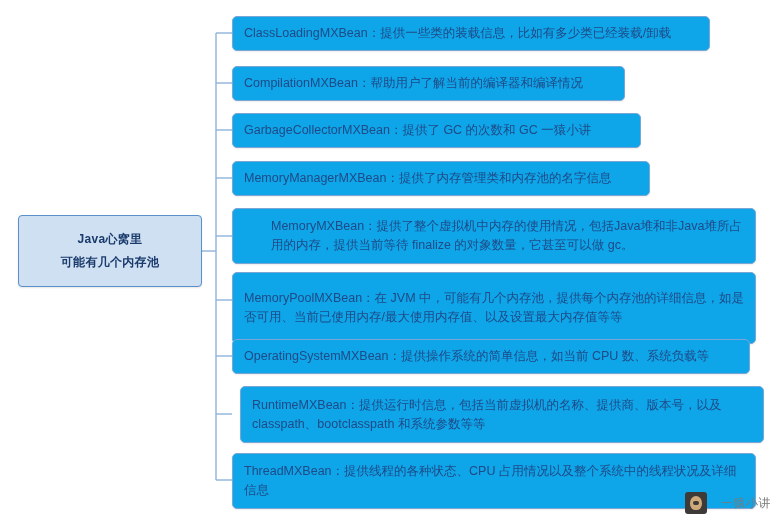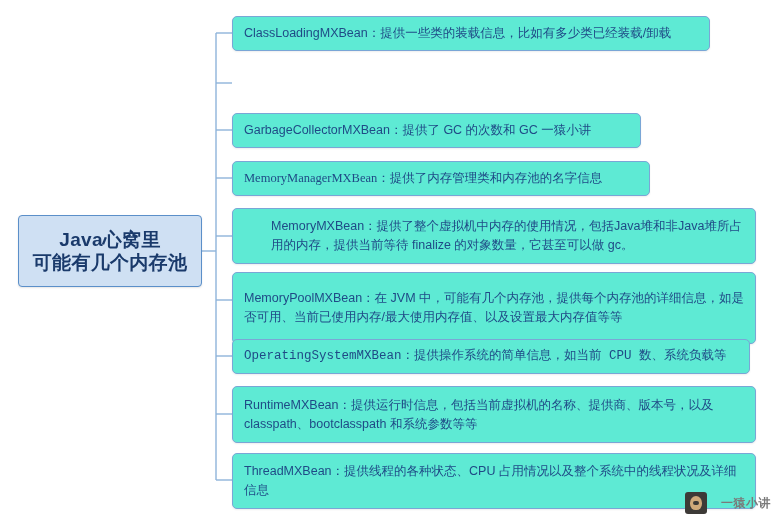--- a/index.html
+++ b/index.html
@@ -39,28 +39,28 @@
     border-radius: 4px;
     display: flex;
     align-items: center;
     justify-content: center;
     box-sizing: border-box;
     box-shadow: 0 1px 2px rgba(0,0,0,0.10);
   }
   .root-label {
     color: #1a3a6b;
     font-weight: bold;
-    font-size: 19px;
+    font-size: 12px;
     line-height: 23px;
     text-align: center;
     letter-spacing: 0.3px;
   }
   .leaf {
     position: absolute;
-    background: #5eead4;
+    background: #0ea5e9;
     border: 1px solid #7aa6d6;
     border-radius: 5px;
     box-sizing: border-box;
     padding: 7px 10px 7px 11px;
     color: #1f4a86;
     font-size: 12.5px;
     line-height: 19px;
     box-shadow: 0 1px 2px rgba(0,0,0,0.07);
     display: flex;
     align-items: center;
@@ -71,21 +71,20 @@
     word-break: break-word;
   }
   
   .watermark {
     position: absolute;
     right: 8px;
     bottom: 6px;
     display: flex;
     align-items: center;
     gap: 14px;
-    font-weight: bold;
   }
   .wm-logo {
     width: 22px;
     height: 22px;
     border-radius: 3px;
     background: #3d3a37;
     position: relative;
     overflow: hidden;
   }
   .wm-logo:before {
@@ -139,42 +138,45 @@
     <div class="root-label">
       <span>Java心窝里</span><br>
       <span>可能有几个内存池</span>
     </div>
   </div>
 
   <div class="leaf" style="left:232px; top:16px; width:478px; height:35px;">
     <span class="leaf-text">ClassLoadingMXBean：提供一些类的装载信息，比如有多少类已经装载/卸载</span>
   </div>
 
+  <div class="leaf" style="left:232px; top:66px; width:393px; height:35px;">
+    <span class="leaf-text">CompilationMXBean：帮助用户了解当前的编译器和编译情况</span>
+  </div>
 
   <div class="leaf" style="left:232px; top:113px; width:409px; height:35px;">
     <span class="leaf-text">GarbageCollectorMXBean：提供了 GC 的次数和 GC 一猿小讲</span>
   </div>
 
-  <div class="leaf" style="left:232px; top:161px; width:418px; height:35px;font-family:Liberation Serif, serif;">
+  <div class="leaf" style="left:232px; top:161px; width:418px; height:35px;">
     <span class="leaf-text">MemoryManagerMXBean：提供了内存管理类和内存池的名字信息</span>
   </div>
 
   <div class="leaf" style="left:232px; top:208px; width:524px; height:56px;padding-left:38px;">
     <span class="leaf-text">MemoryMXBean：提供了整个虚拟机中内存的使用情况，包括Java堆和非Java堆所占用的内存，提供当前等待 finalize 的对象数量，它甚至可以做 gc。</span>
   </div>
 
   <div class="leaf" style="left:232px; top:272px; width:524px; height:72px;">
     <span class="leaf-text">MemoryPoolMXBean：在 JVM 中，可能有几个内存池，提供每个内存池的详细信息，如是否可用、当前已使用内存/最大使用内存值、以及设置最大内存值等等</span>
   </div>
 
-  <div class="leaf" style="left:232px; top:339px; width:518px; height:35px;font-family:Liberation Mono, monospace;">
+  <div class="leaf" style="left:232px; top:339px; width:518px; height:35px;">
     <span class="leaf-text">OperatingSystemMXBean：提供操作系统的简单信息，如当前 CPU 数、系统负载等</span>
   </div>
 
-  <div class="leaf" style="left:232px; top:386px; width:524px; height:57px;">
+  <div class="leaf" style="left:240px; top:386px; width:524px; height:57px;">
     <span class="leaf-text">RuntimeMXBean：提供运行时信息，包括当前虚拟机的名称、提供商、版本号，以及 classpath、bootclasspath 和系统参数等等</span>
   </div>
 
   <div class="leaf" style="left:232px; top:453px; width:524px; height:56px;">
     <span class="leaf-text">ThreadMXBean：提供线程的各种状态、CPU 占用情况以及整个系统中的线程状况及详细信息</span>
   </div>
 
   <div class="watermark">
     <div class="wm-logo"></div>
     <div class="wm-text">一猿小讲</div>

